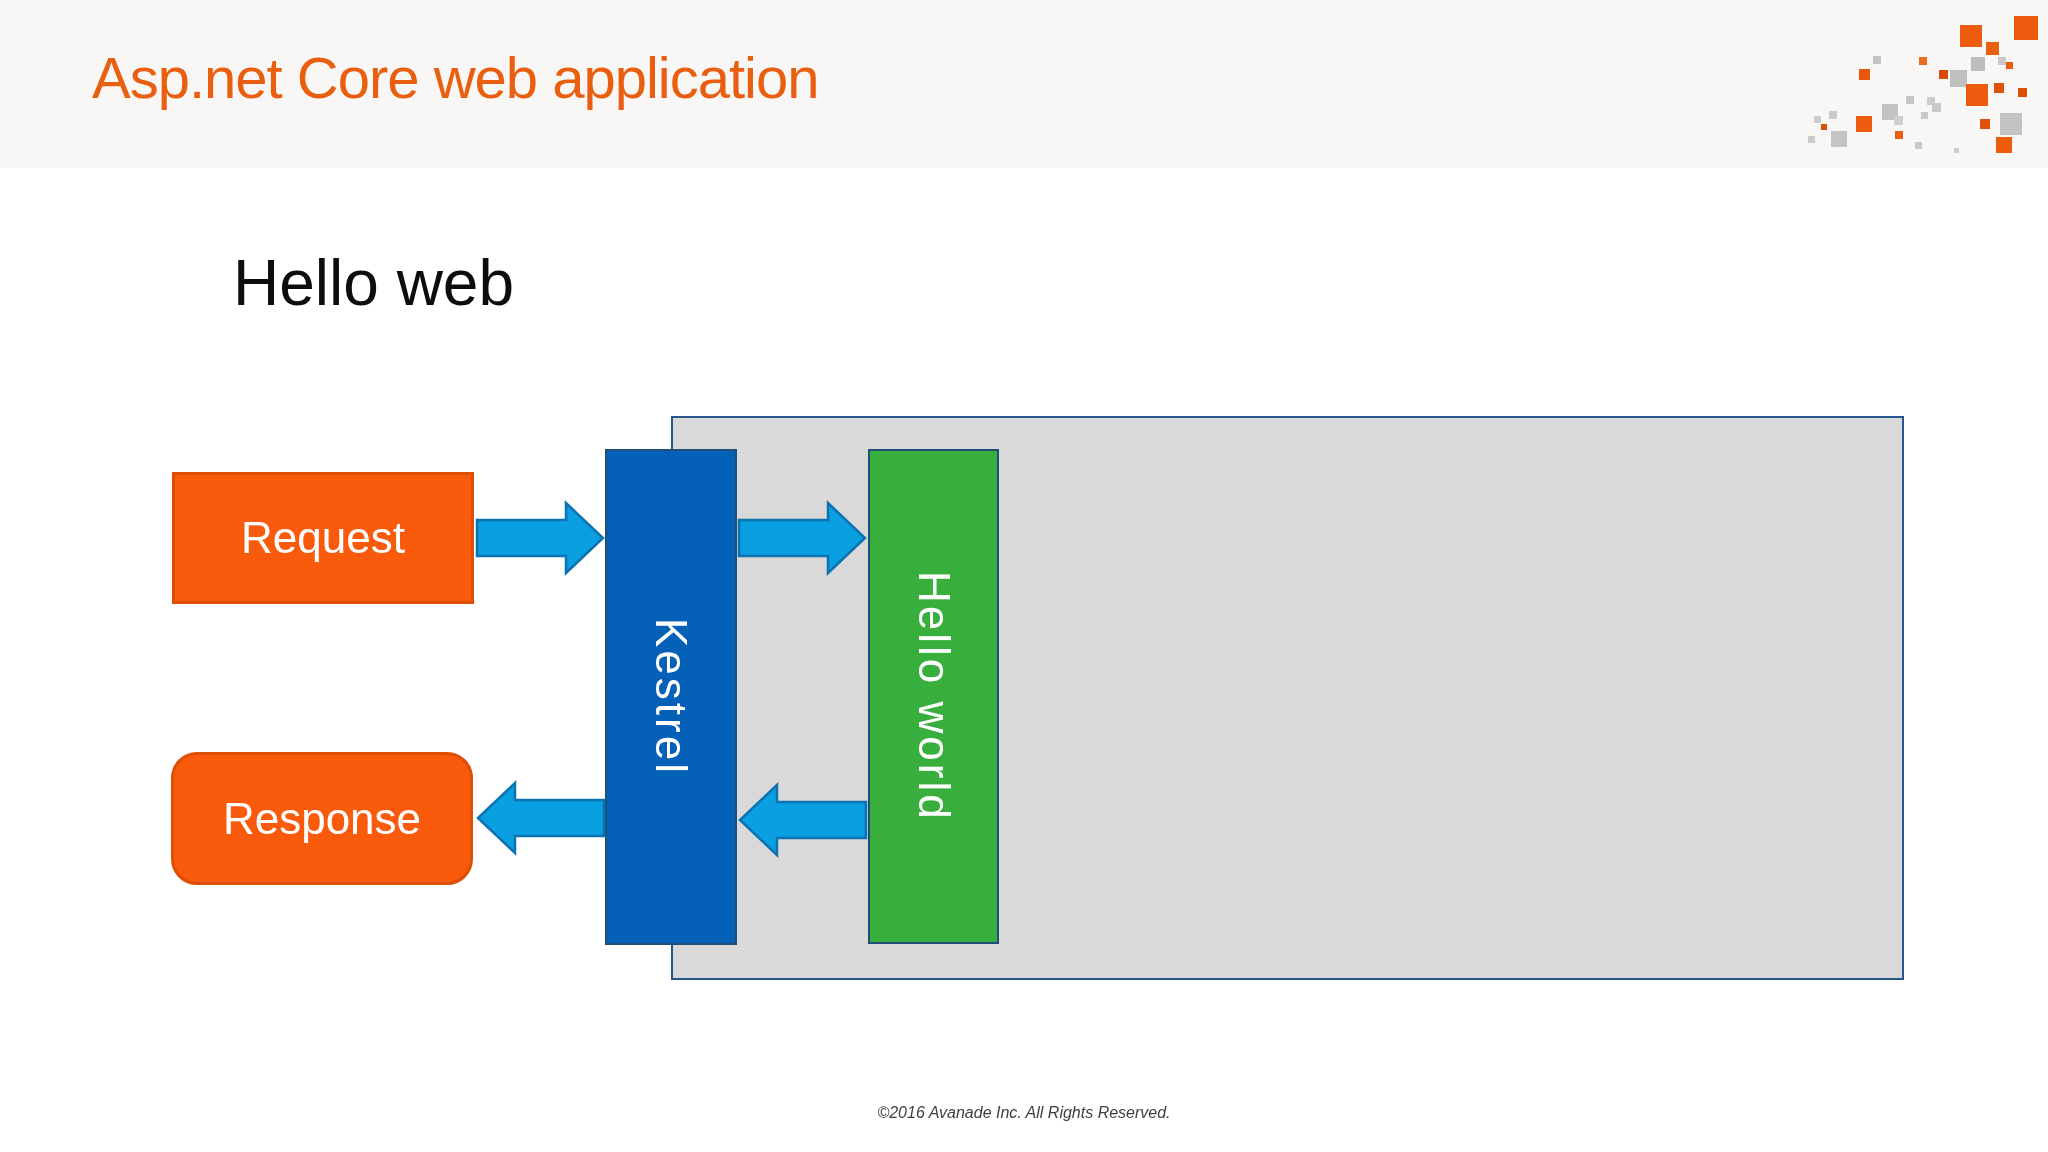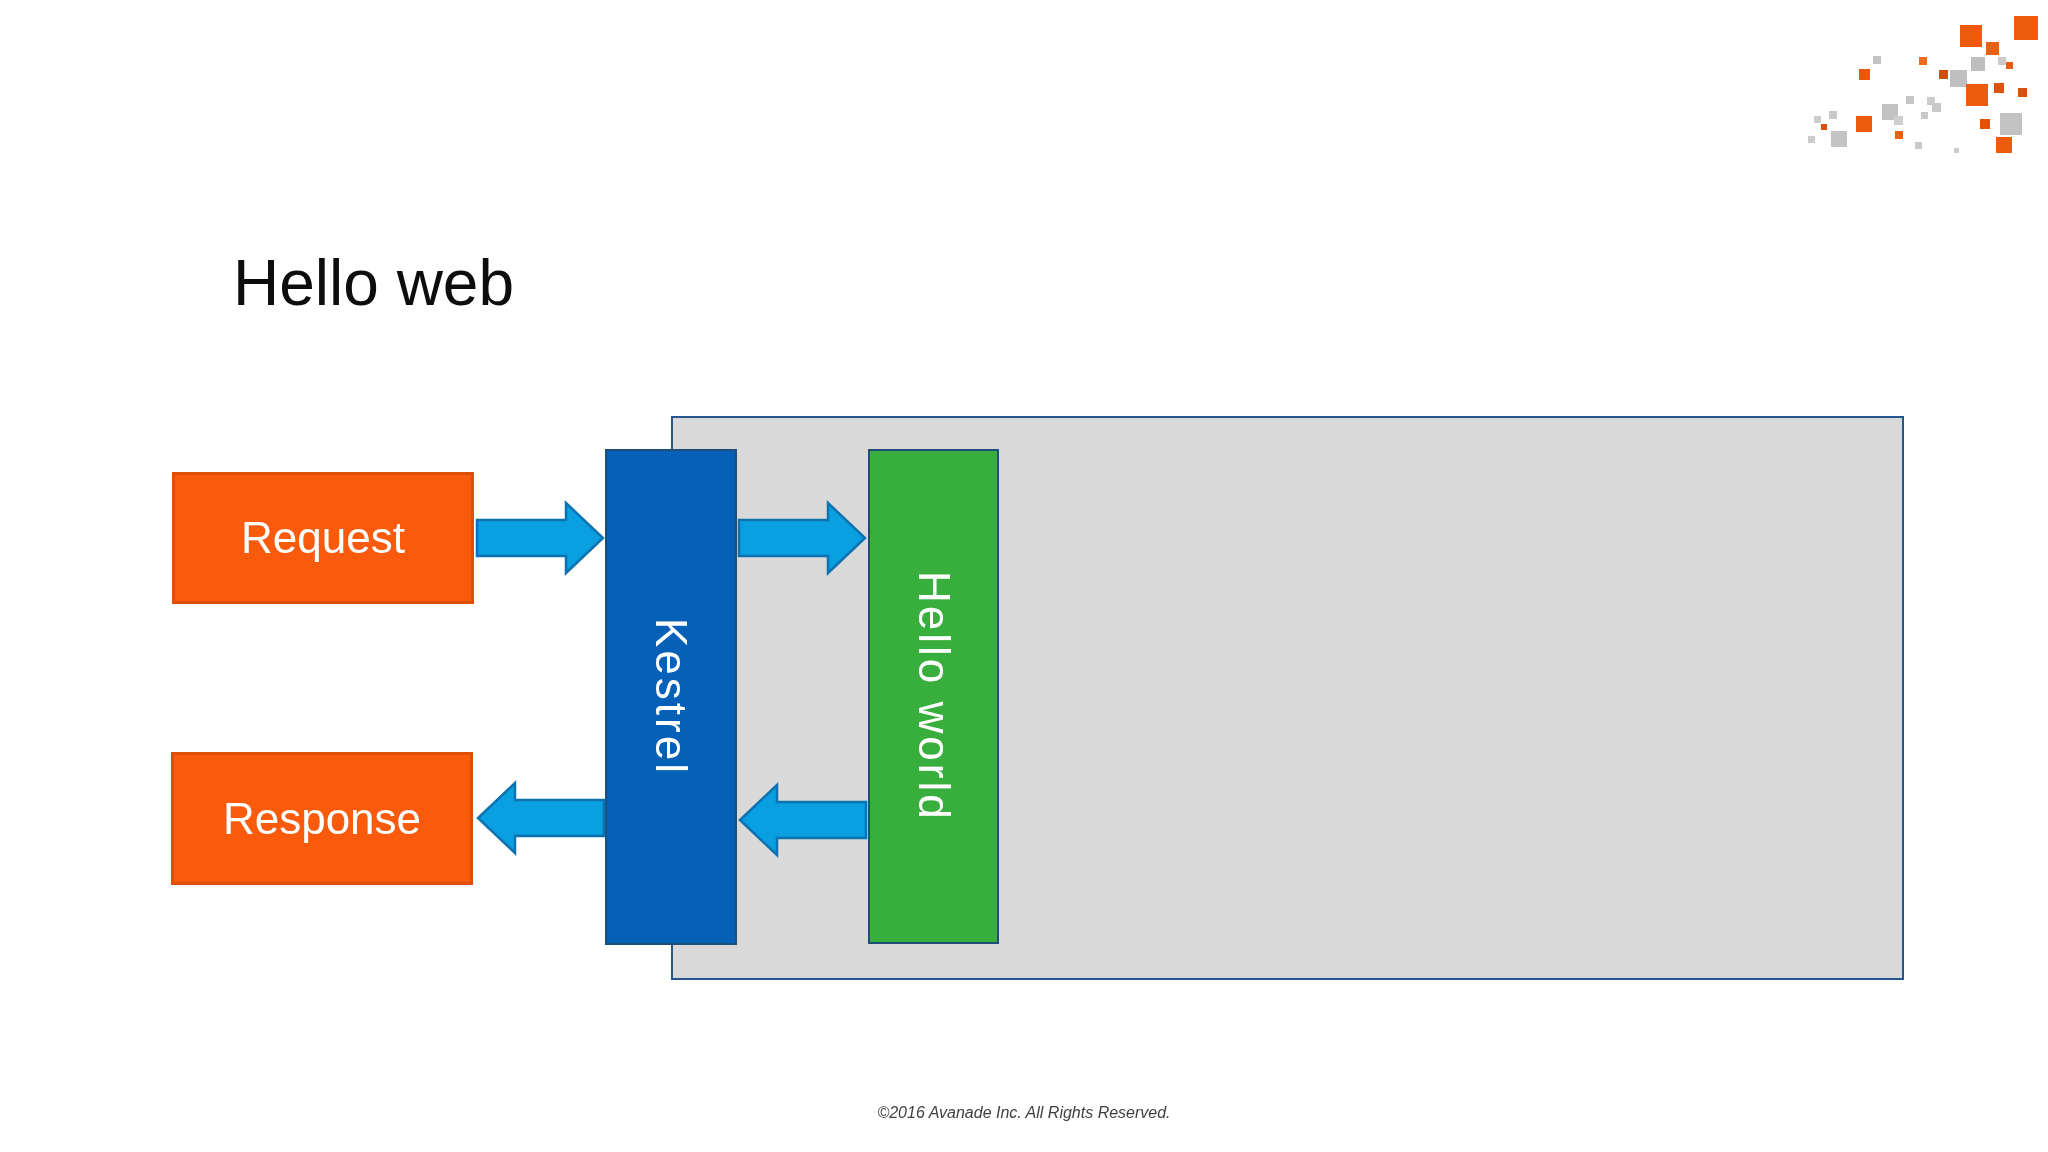--- a/index.html
+++ b/index.html
@@ -67,21 +67,21 @@
     align-items: center;
     justify-content: center;
     color: #ffffff;
   }
   .node-orange {
     background: var(--box-orange, #FA5A0C);
     border: 3px solid var(--box-orange-border, #DE4E05);
     font-size: 44px;
   }
   .node-request  { left: 172px; top: 472px; width: 302px; height: 132px; }
-  .node-response { left: 171px; top: 752px; width: 302px; height: 133px; }
+  .node-response { left: 171px; top: 752px; width: 302px; height: 133px; border-radius: 26px; }
   .node-kestrel {
     left: 605px; top: 449px;
     width: 132px; height: 496px;
     background: var(--kestrel-blue, #0560B7);
     border: 2px solid var(--node-border-navy, #1F4E79);
   }
   .node-hello-world {
     left: 868px; top: 449px;
     width: 131px; height: 495px;
     background: var(--hello-green, #38AE3C);
@@ -119,20 +119,23 @@
     font-size: 16px;
     color: var(--footer-text, #3F3F3F);
     font-style: italic;
   }
 </style>
 </head>
 <body>
 
 <div class="slide">
 
+  <div class="header">
+    <div class="title">Asp.net Core web application</div>
+  </div>
 
   <div class="decor-layer">
       <div class="sq" style="left: 2014px; top: 16px; width: 24px; height: 24px; background: rgb(237, 92, 14);"></div>
       <div class="sq" style="left: 1960px; top: 25px; width: 22px; height: 22px; background: rgb(237, 92, 14);"></div>
       <div class="sq" style="left: 1986px; top: 42px; width: 13px; height: 13px; background: rgb(233, 97, 15);"></div>
       <div class="sq" style="left: 1971px; top: 57px; width: 14px; height: 14px; background: rgb(189, 189, 189);"></div>
       <div class="sq" style="left: 1998px; top: 57px; width: 8px; height: 8px; background: rgb(201, 201, 201);"></div>
       <div class="sq" style="left: 2006px; top: 62px; width: 7px; height: 7px; background: rgb(237, 92, 14);"></div>
       <div class="sq" style="left: 1919px; top: 57px; width: 8px; height: 8px; background: rgb(237, 106, 30);"></div>
       <div class="sq" style="left: 1873px; top: 56px; width: 8px; height: 8px; background: rgb(196, 196, 196);"></div>

